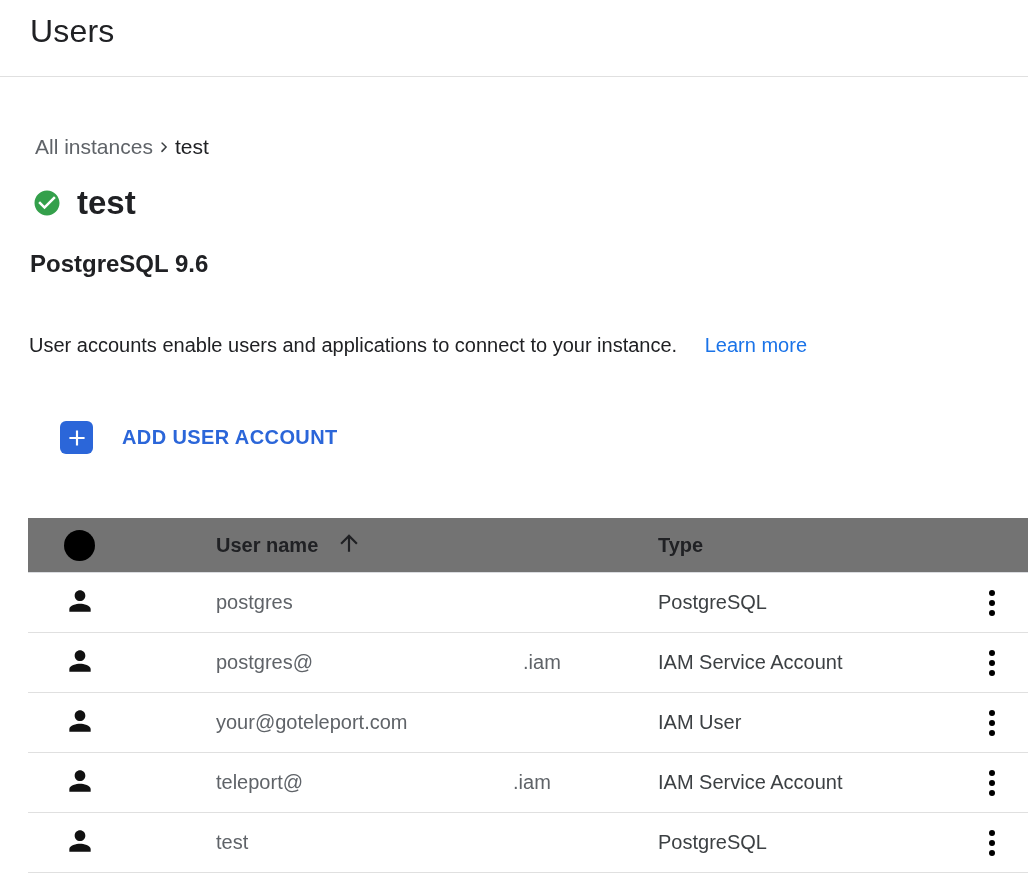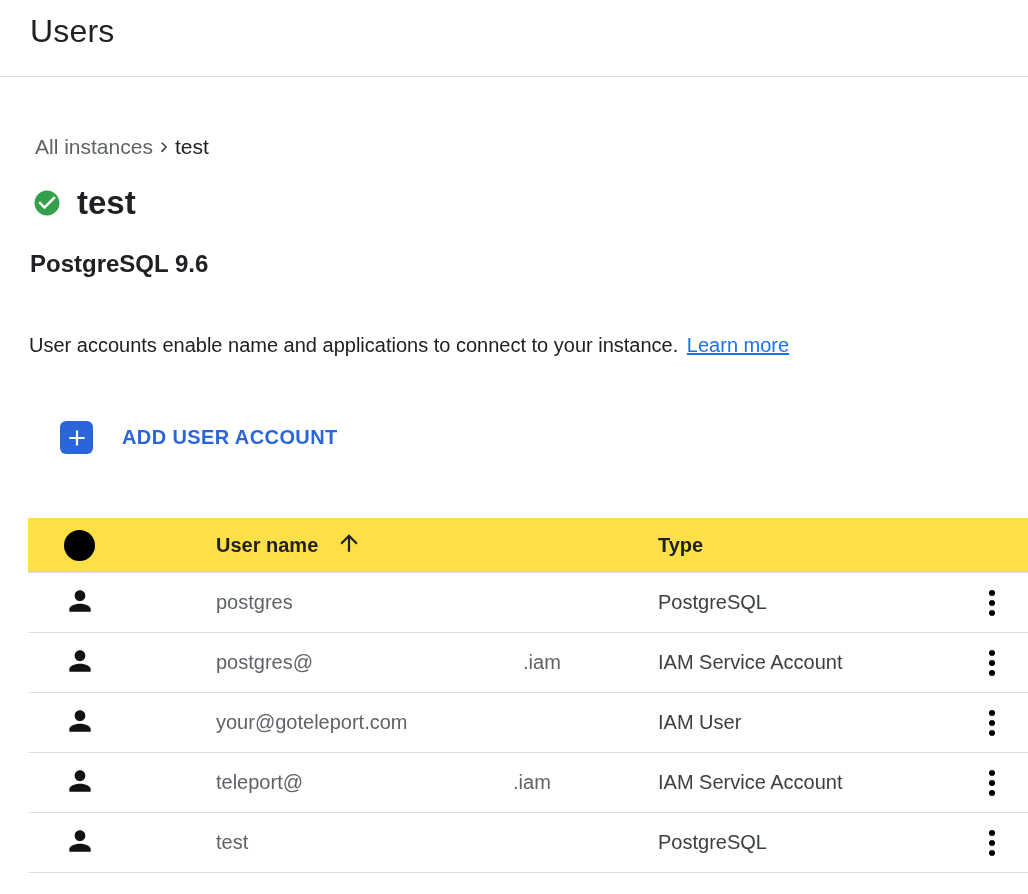--- a/index.html
+++ b/index.html
@@ -29,21 +29,21 @@
   
   .instance-heading{
     margin:24px 0 0 32px;display:flex;align-items:center;gap:15px;
   }
   .check-icon{display:inline-flex;}
   .check-icon svg{width:30px;height:30px;}
   .instance-name{margin:0;font-size:33px;font-weight:700;color:#202124;}
   
   .instance-version{margin:28px 4px 0 30px;font-size:24px;color:#202124;font-weight:bold;}
   .description{margin:56px 0 0 29px;font-size:20px;color:#202124;}
-  .learn-more{color:#1a73e8;text-decoration:underline;margin-left:3px;cursor:pointer;}
+  .learn-more{color:#1a73e8;margin-left:22px;cursor:pointer;}
   
   .add-user-btn{
     margin:64px 0 0 60px;display:flex;align-items:center;gap:29px;
     background:none;border:none;padding:0;cursor:pointer;
     font-family:inherit;
   }
   .plus-box{
     width:33px;height:33px;border-radius:6px;background:#2b66d9;
     display:flex;align-items:center;justify-content:center;flex:0 0 auto;
   }
@@ -51,21 +51,21 @@
   .add-user-label{
     font-size:20px;font-weight:700;color:#2b66d9;letter-spacing:.4px;
   }
   
   .users-table{margin:64px 0 0 28px;width:1000px;}
   .thead,.trow{
     display:grid;grid-template-columns:188px 442px 1fr 72px;
     align-items:center;
   }
   .thead{
-    height:54px;background:#fde047;border-bottom:1px solid #dadce0;
+    height:54px;background:#737373;border-bottom:1px solid #dadce0;
   }
   .trow{height:59px;border-bottom:1px solid #e0e0e0;background:#ffffff;}
   .c-icon{padding-left:36px;display:flex;align-items:center;}
   .header-circle{width:31px;height:31px;border-radius:50%;background:#000000;}
   .person-icon svg{width:32px;height:32px;fill:#111111;}
   .c-name{font-size:20px;color:#5f6368;white-space:nowrap;}
   .thead .c-name{
     color:#202124;font-weight:700;display:flex;align-items:center;gap:18px;
   }
   .sort-arrow svg{width:26px;height:26px;fill:#202124;}
@@ -104,21 +104,21 @@
       <svg viewBox="0 0 24 24">
           <path fill="#34a04b" d="M12 2C6.48 2 2 6.48 2 12s4.48 10 10 10 10-4.48 10-10S17.52 2 12 2zm-2 15l-5-5 1.41-1.41L10 14.17l7.59-7.59L19 8l-9 9z"></path>
         </svg>
     </span>
     <h2 class="instance-name">test</h2>
   </div>
 
   <div class="instance-version">PostgreSQL 9.6</div>
 
   <p class="description">
-    <span>User accounts enable name and applications to connect to your instance.</span>
+    <span>User accounts enable users and applications to connect to your instance.</span>
     <a class="learn-more">Learn more</a>
   </p>
 
   <button class="add-user-btn">
     <span class="plus-box">
       <svg viewBox="0 0 24 24">
           <path d="M19 13h-6v6h-2v-6H5v-2h6V5h2v6h6v2z"></path>
         </svg>
     </span>
     <span class="add-user-label">ADD USER ACCOUNT</span>

